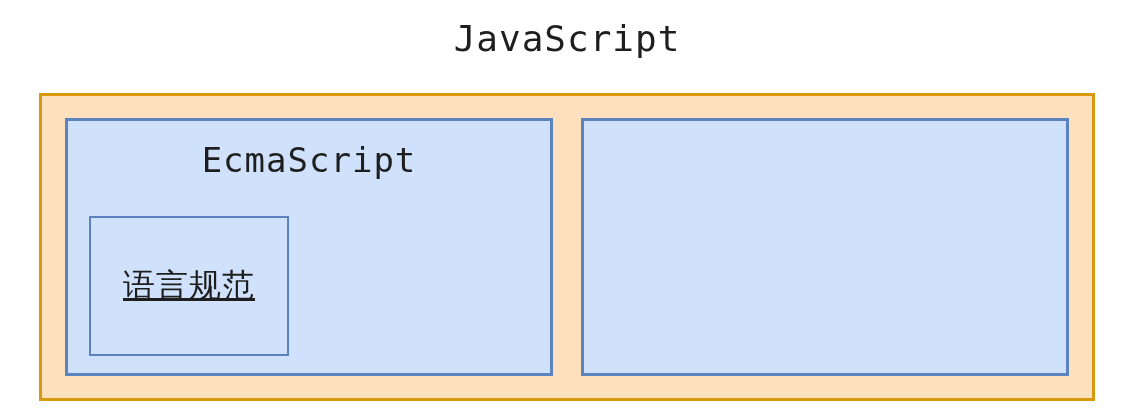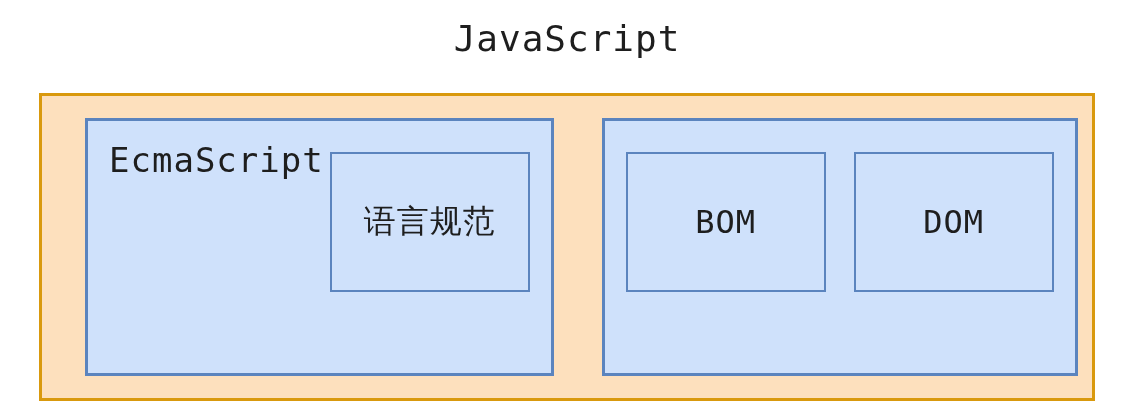--- a/index.html
+++ b/index.html
@@ -35,36 +35,36 @@
     border: 3px solid var(--outer-border);
     padding: 22px 23px;
     display: flex;
     gap: 28px;
   }
   .section-box {
     flex: 1 1 0;
     background: var(--box-fill);
     border: 3px solid var(--box-border);
     display: flex;
-    flex-direction: row;
+    flex-direction: column;
     padding: 0 18px 20px 18px;
-    margin-left: 20px;
   }
   .section-title {
     margin-top: 14px;
     text-align: center;
     font-size: 34px;
     line-height: 44px;
     font-weight: 500;
     letter-spacing: 1px;
   }
   .items-row {
     margin-top: 28px;
     display: flex;
     gap: 28px;
+    text-decoration: underline;
   }
   .item-box {
     width: 200px;
     height: 140px;
     background: var(--box-fill);
     border: 2px solid var(--box-border);
     display: flex;
     align-items: center;
     justify-content: center;
     font-size: 32px;
@@ -81,20 +81,16 @@
   <div class="outer-container">
 
     <div class="section-box">
       <div class="section-title">EcmaScript</div>
       <div class="items-row">
         <div class="item-box">语言规范</div>
       </div>
     </div>
 
     <div class="section-box">
-      <div class="items-row">
-        <div class="item-box">BOM</div>
-        <div class="item-box">DOM</div>
-      </div>
     </div>
 
   </div>
 </div>
 
 </body></html>

